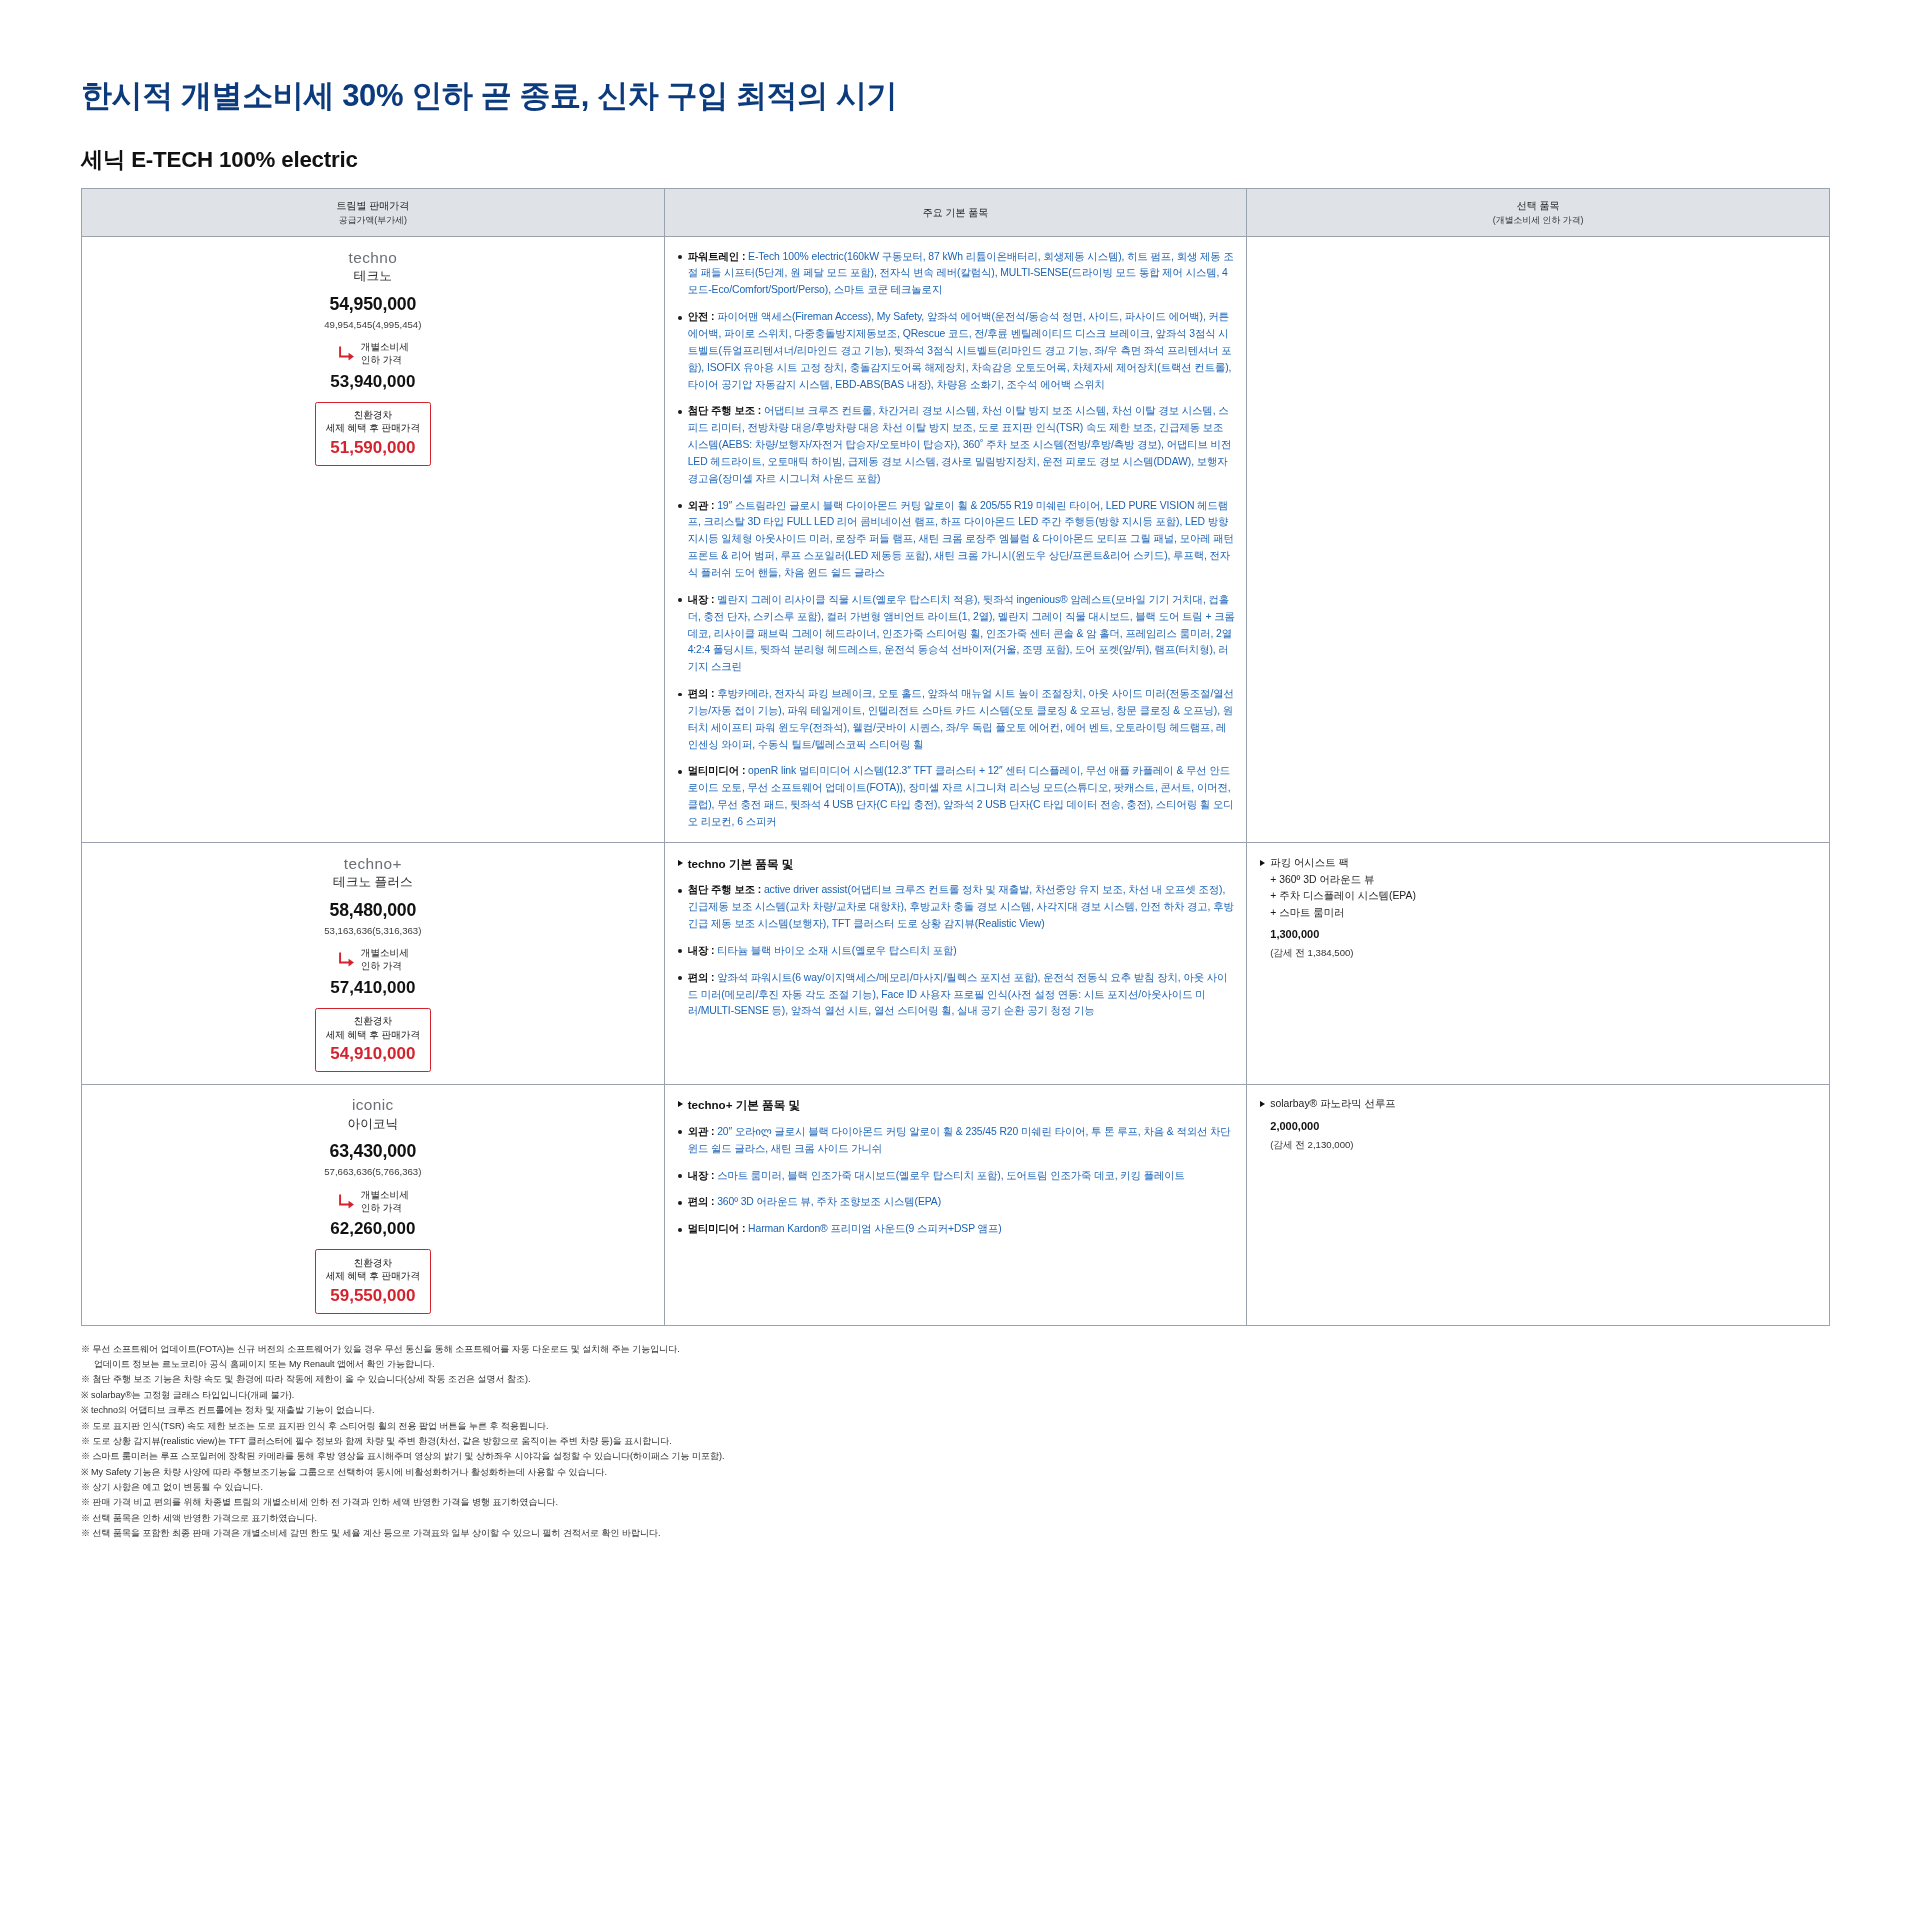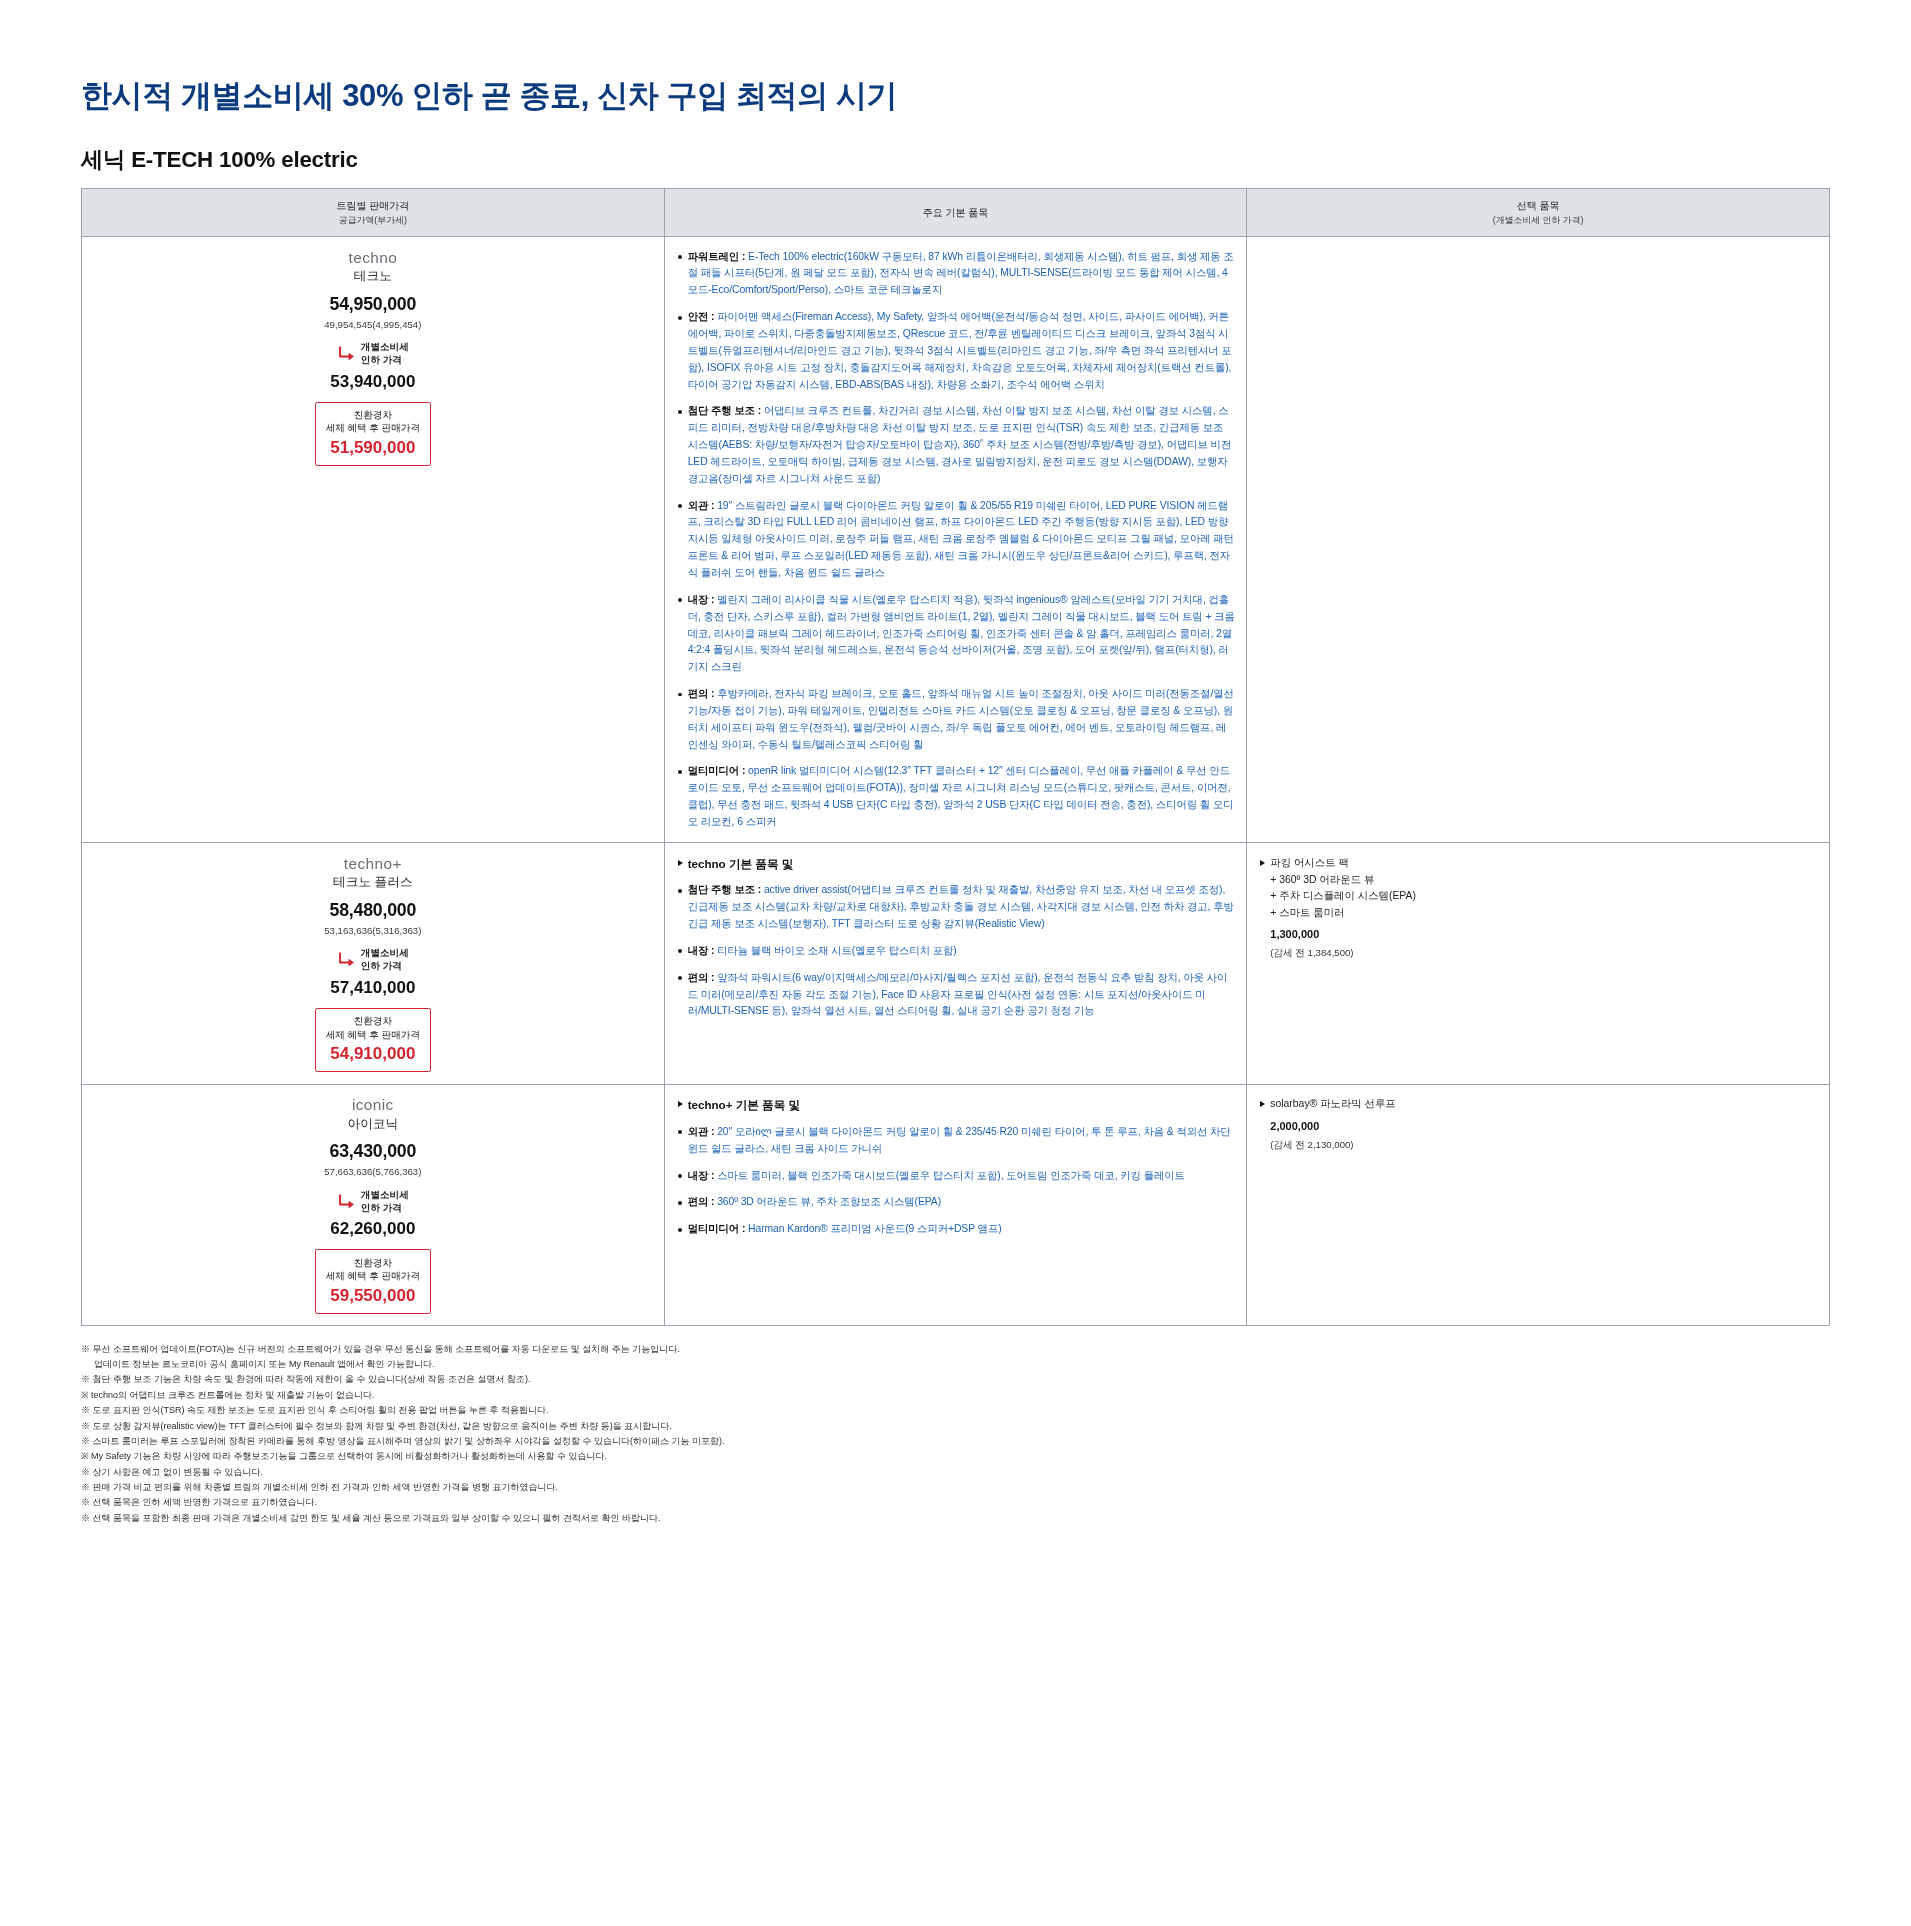--- a/index.html
+++ b/index.html
@@ -90,21 +90,20 @@
     font-size:9.6px;
     color:#3c3c3c;
     margin-top:3.9px;
   }
   .arrow-row{
     display:flex;
     align-items:center;
     justify-content:center;
     gap:5.4px;
     margin-top:11.6px;
-    font-weight:bold;
   }
   .arrow-icon{
     width:18.5px;height:18.5px;
     display:inline-block;
     position:relative;
   }
   .arrow-icon svg{display:block;}
   .arrow-label{
     font-size:9.6px;
     color:#222;
@@ -371,20 +370,21 @@
         </td>
       </tr>
 
     </tbody>
   </table>
 
   <div class="notes">
     <div>※ 무선 소프트웨어 업데이트(FOTA)는 신규 버전의 소프트웨어가 있을 경우 무선 통신을 통해 소프트웨어를 자동 다운로드 및 설치해 주는 기능입니다.</div>
     <div class="indent">업데이트 정보는 르노코리아 공식 홈페이지 또는 My Renault 앱에서 확인 가능합니다.</div>
     <div>※ 첨단 주행 보조 기능은 차량 속도 및 환경에 따라 작동에 제한이 올 수 있습니다(상세 작동 조건은 설명서 참조).</div>
+    <div>※ solarbay®는 고정형 글래스 타입입니다(개폐 불가).</div>
     <div>※ techno의 어댑티브 크루즈 컨트롤에는 정차 및 재출발 기능이 없습니다.</div>
     <div>※ 도로 표지판 인식(TSR) 속도 제한 보조는 도로 표지판 인식 후 스티어링 휠의 전용 팝업 버튼을 누른 후 적용됩니다.</div>
     <div>※ 도로 상황 감지뷰(realistic view)는 TFT 클러스터에 필수 정보와 함께 차량 및 주변 환경(차선, 같은 방향으로 움직이는 주변 차량 등)을 표시합니다.</div>
     <div>※ 스마트 룸미러는 루프 스포일러에 장착된 카메라를 통해 후방 영상을 표시해주며 영상의 밝기 및 상하좌우 시야각을 설정할 수 있습니다(하이패스 기능 미포함).</div>
     <div>※ My Safety 기능은 차량 사양에 따라 주행보조기능을 그룹으로 선택하여 동시에 비활성화하거나 활성화하는데 사용할 수 있습니다.</div>
     <div>※ 상기 사항은 예고 없이 변동될 수 있습니다.</div>
     <div>※ 판매 가격 비교 편의를 위해 차종별 트림의 개별소비세 인하 전 가격과 인하 세액 반영한 가격을 병행 표기하였습니다.</div>
     <div>※ 선택 품목은 인하 세액 반영한 가격으로 표기하였습니다.</div>
     <div>※ 선택 품목을 포함한 최종 판매 가격은 개별소비세 감면 한도 및 세율 계산 등으로 가격표와 일부 상이할 수 있으니 필히 견적서로 확인 바랍니다.</div>
   </div>

